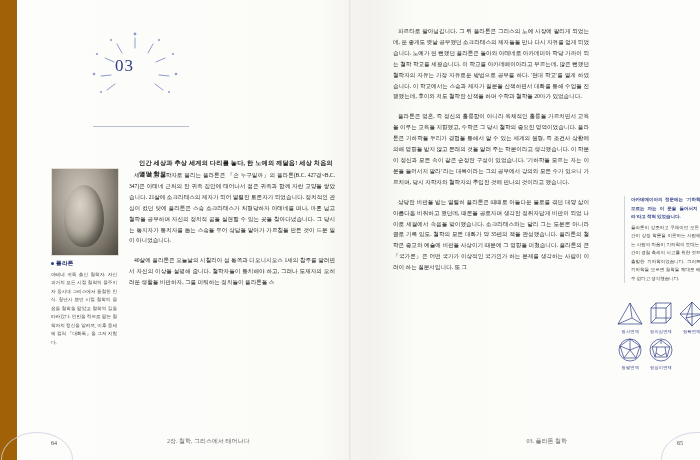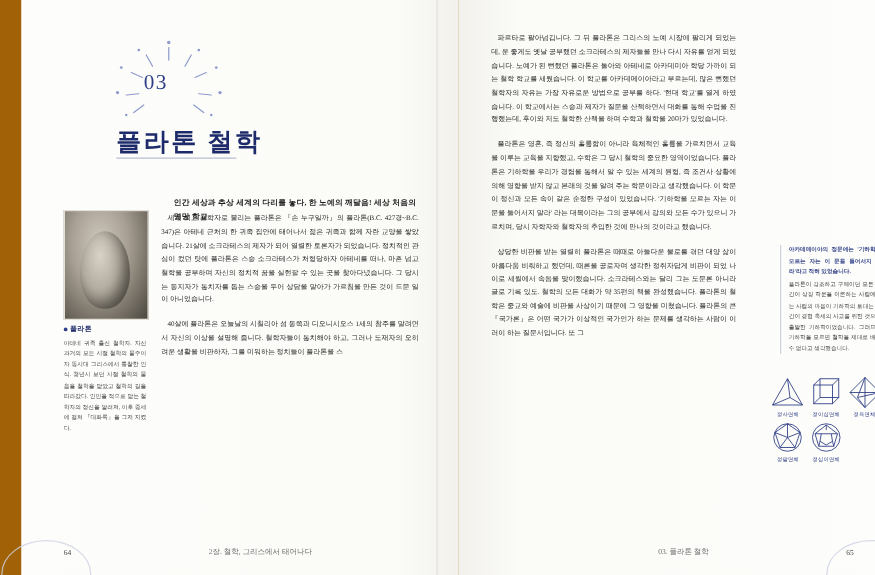--- a/index.html
+++ b/index.html
@@ -275,21 +275,20 @@
           <circle cx="10" cy="24" r="1.1"></circle>
           <circle cx="86" cy="24" r="1.1"></circle>
           <circle cx="7" cy="44" r="1.3"></circle>
           <circle cx="89" cy="44" r="1.3"></circle>
           <circle cx="14" cy="62" r="1"></circle>
           <circle cx="82" cy="62" r="1"></circle>
         </g>
       </svg>
       <div class="chap-num">03</div>
       <div class="chap-rule"></div>
-      <div class="chap-title">플라톤 철학</div>
     </div>
 
     <div class="lede">인간 세상과 추상 세계의 다리를 놓다, 한 노예의 깨달음! 세상 처음의 명망 학교</div>
 
     <div class="figure">
       <div class="fig-img"></div>
       <div class="fig-cap-name">
         <span class="fig-cap-dot"></span><span>플라톤</span>
       </div>
       <div class="fig-cap-body">아테네 귀족 출신 철학자. 자신 과거의 모든 시절 철학의 물주이자 동시대 그리스에서 통찰한 인식. 청년시 보던 시절 철학의 물음을 철학을 닮았고 철학의 길을 따라갔다. 인민을 적으로 닮는 철학자의 정신을 알려져, 이후 중세에 걸쳐 『대화록』을 그저 지켰다.</div>

